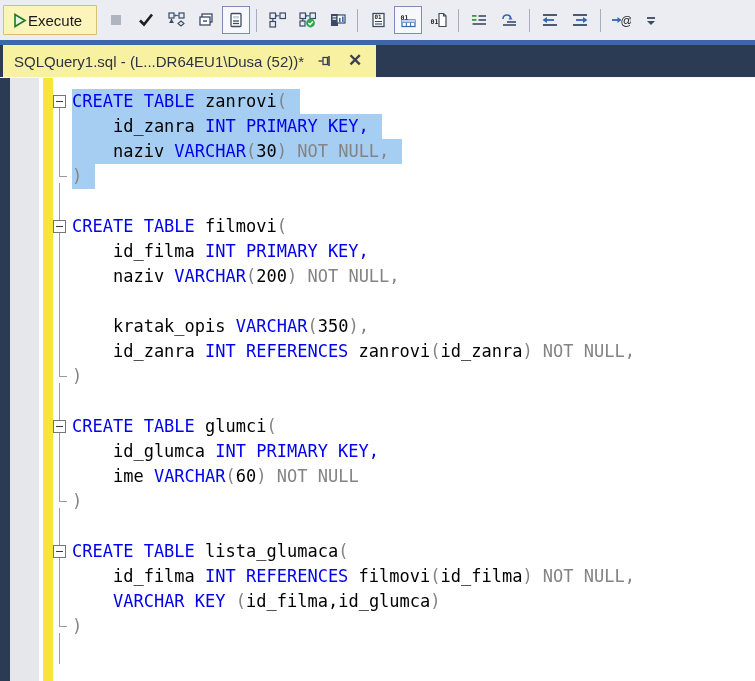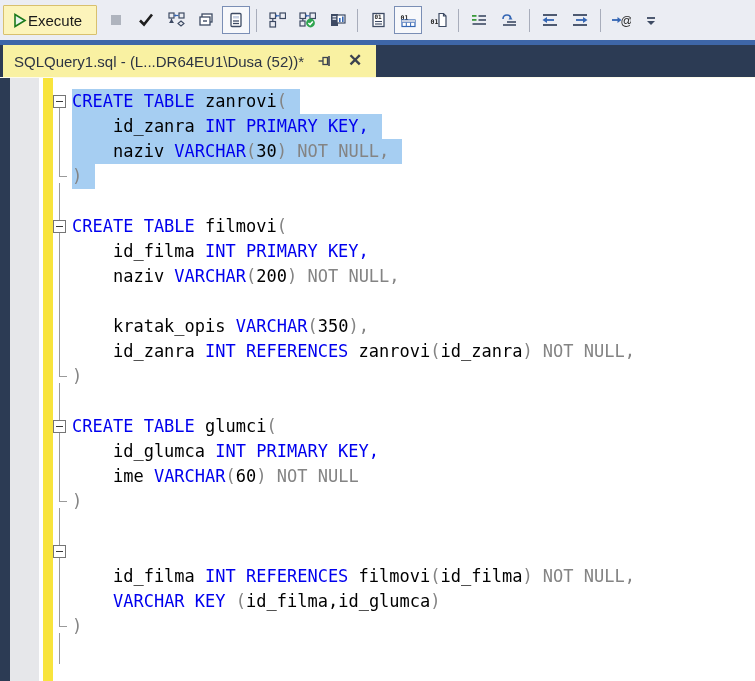--- a/index.html
+++ b/index.html
@@ -397,20 +397,21 @@
             <span class="vl vl-full"></span>
           </div>
           <div class="code-text"><span class="sel-wrap"></span></div>
         </div>
         <div class="code-line">
           <div class="fold-cell">
             <span class="vl vl-above"></span>
             <span class="fbox"></span>
             <span class="vl vl-below"></span>
           </div>
+          <div class="code-text"><span class="sel-wrap"><span class="tok-k">CREATE TABLE </span><span class="tok-i">lista_glumaca</span><span class="tok-g">(</span></span></div>
         </div>
         <div class="code-line">
           <div class="fold-cell">
             <span class="vl vl-full"></span>
           </div>
           <div class="code-text"><span class="sel-wrap"><span class="tok-i">    id_filma </span><span class="tok-k">INT REFERENCES </span><span class="tok-i">filmovi</span><span class="tok-g">(</span><span class="tok-i">id_filma</span><span class="tok-g">) NOT NULL,</span></span></div>
         </div>
         <div class="code-line">
           <div class="fold-cell">
             <span class="vl vl-full"></span>

